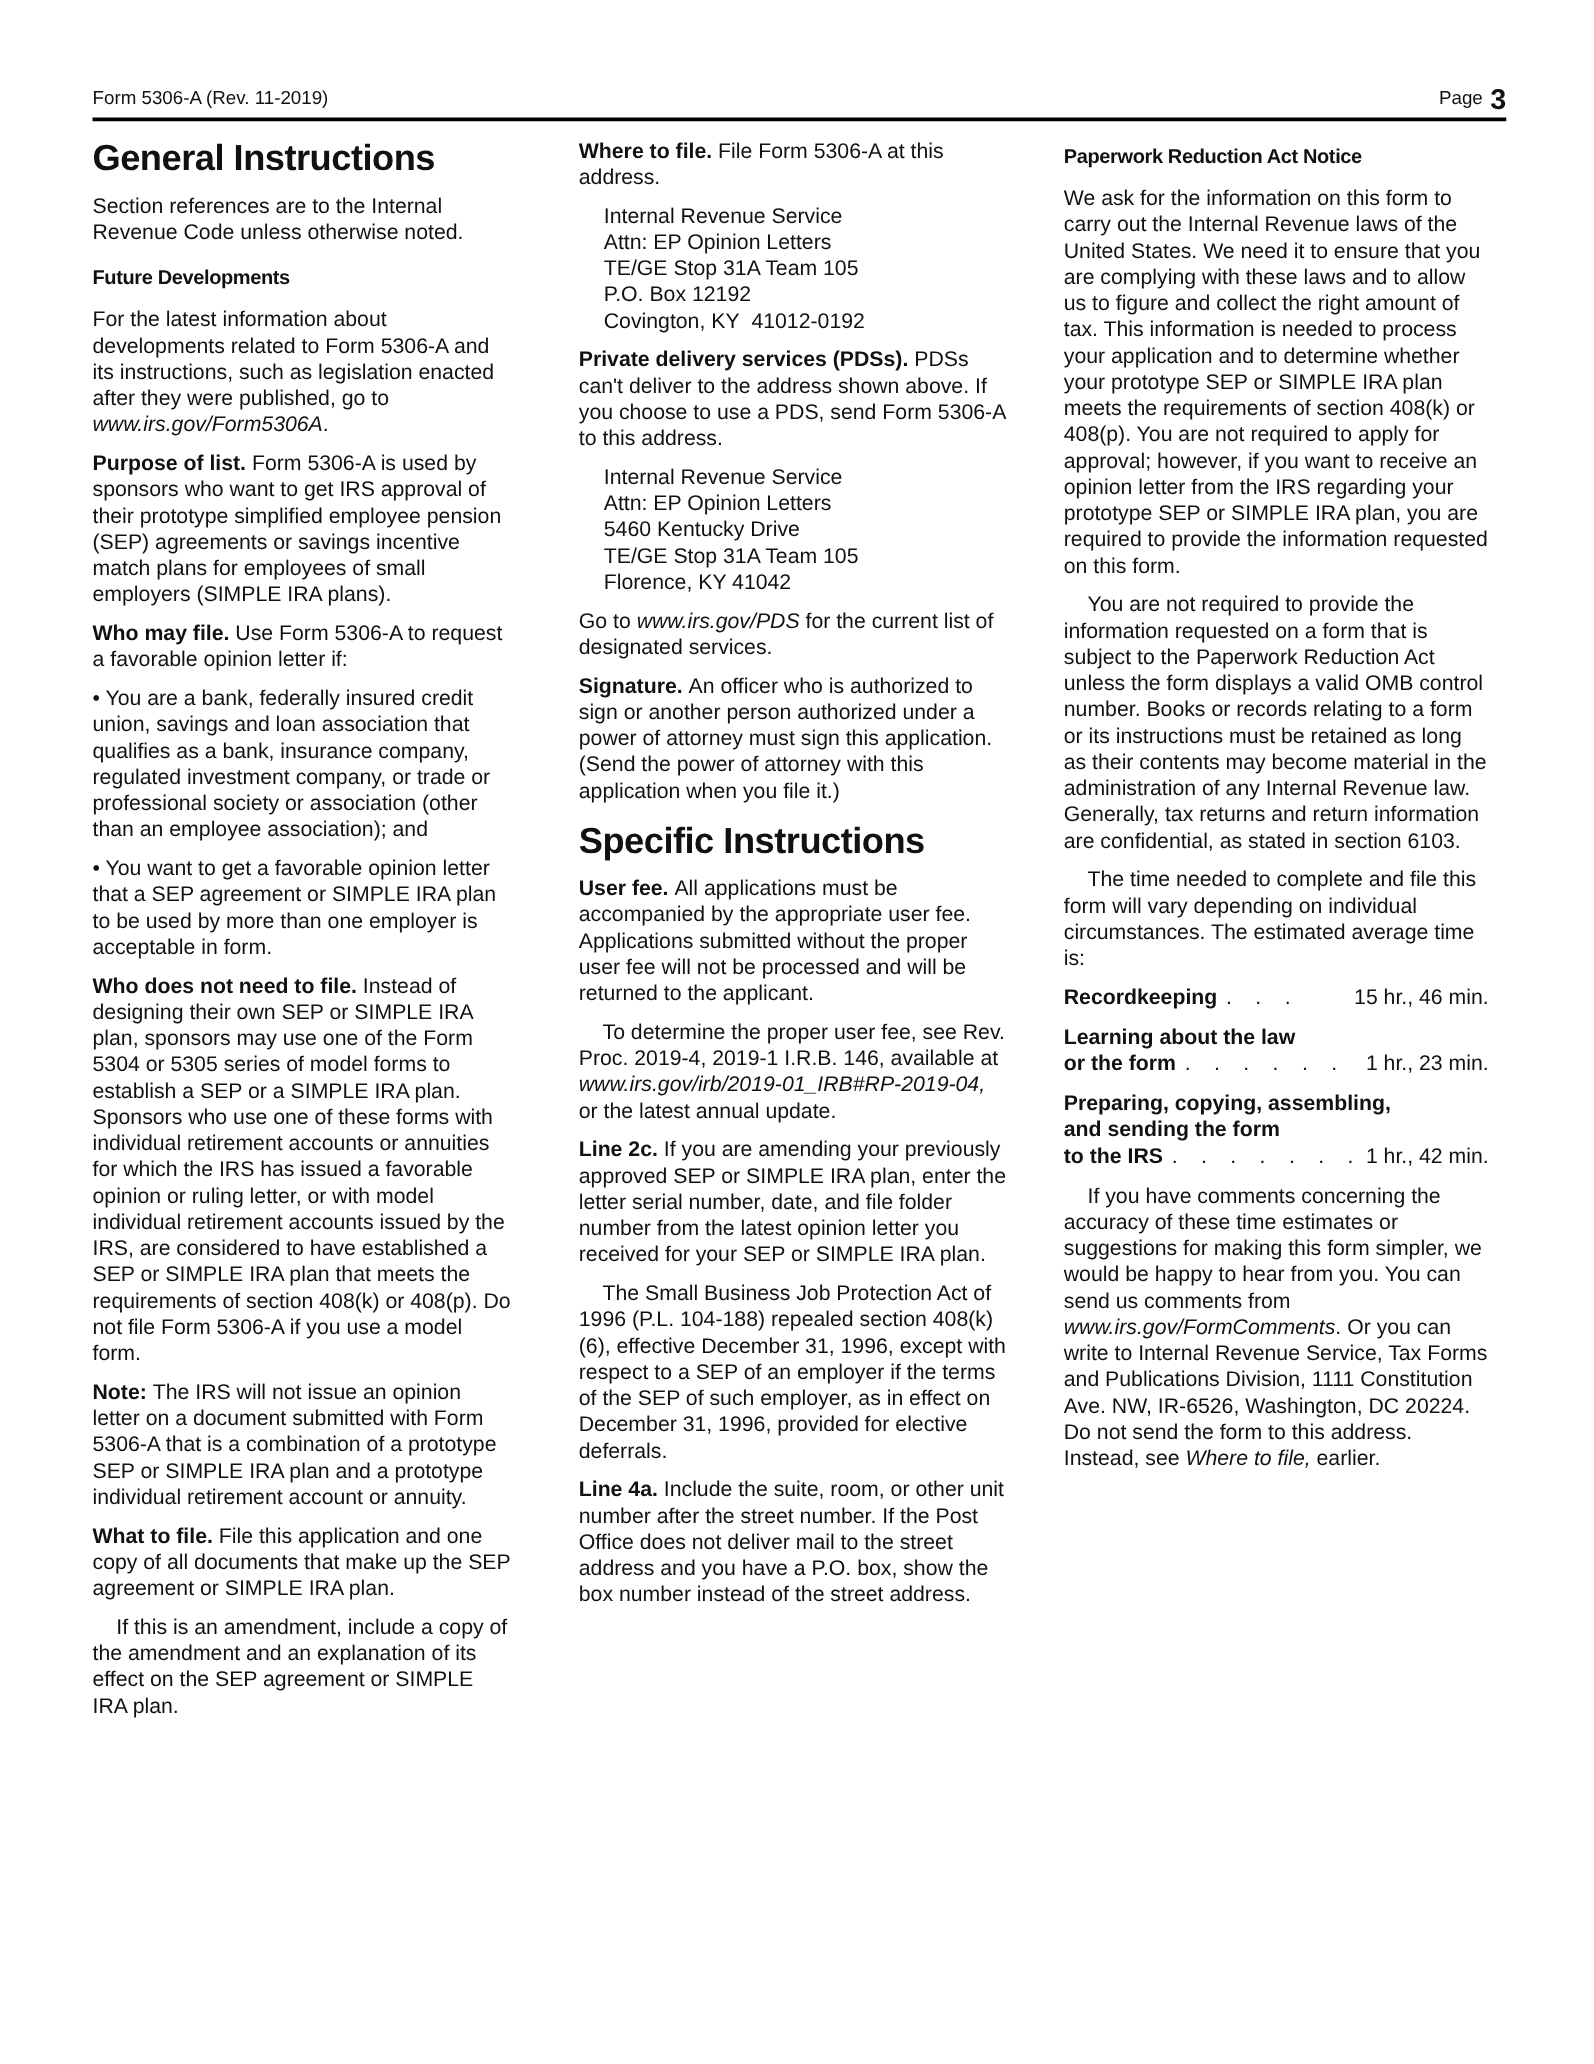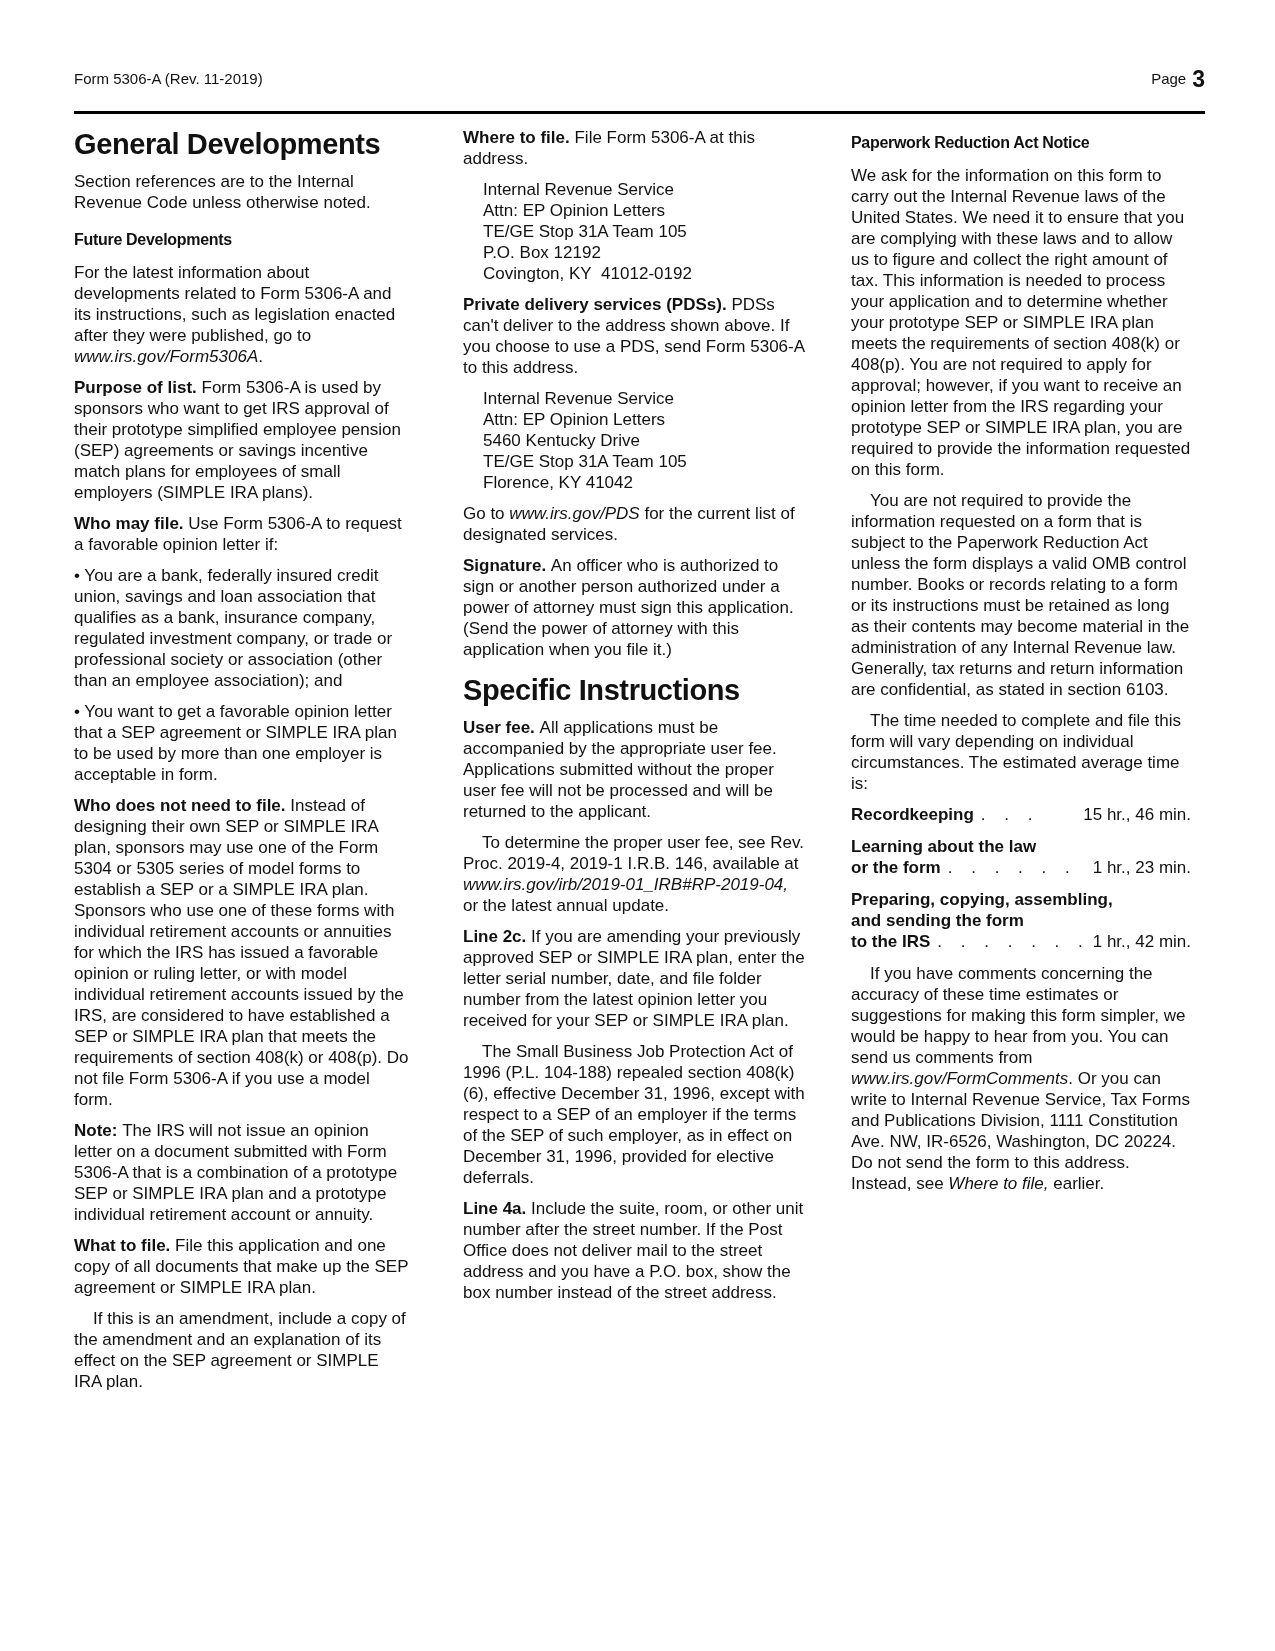--- a/index.html
+++ b/index.html
@@ -7,21 +7,21 @@
   body {
     width:1275px; height:1651px;
     background:#ffffff;
     color:#111;
     font-family:"Liberation Sans","DejaVu Sans",sans-serif;
     -webkit-font-smoothing:antialiased;
   }
   .page { padding:70px 70px 0 74px; }
   .hdr {
     display:flex; justify-content:space-between; align-items:flex-end;
-    font-size:15px; padding-bottom:24px;
+    font-size:15px; padding-bottom:7px;
   }
   .hdr-right { display:flex; align-items:flex-end; gap:6px;margin-left:37px; }
   .pagenum { font-size:23px; font-weight:bold; line-height:16px; }
   .rule { border-bottom:3px solid #000; }
   .cols { display:flex; margin-top:13px; }
   .col { font-size:17px; line-height:21px; }
   .col-0 { width:336px; margin-right:53px; }
   .col-1 { width:343px; margin-right:45px; }
   .col-2 { width:340px; }
   .col p { margin:0 0 10px; }
@@ -52,21 +52,21 @@
   <div class="hdr">
     <span>Form 5306-A (Rev. 11-2019)</span>
     <span class="hdr-right">
       <span>Page</span>
       <span class="pagenum">3</span>
     </span>
   </div>
   <div class="rule"></div>
   <div class="cols">
     <div class="col col-0">
-        <div class="h1">General Developments</div>
+        <div class="h1">General Instructions</div>
         <p><span>Section references are to the Internal Revenue Code unless otherwise noted.</span></p>
         <div class="h2">Future Developments</div>
         <p><span>For the latest information about developments related to Form 5306-A and its instructions, such as legislation enacted after they were published, go to </span><span class="i">www.irs.gov/Form5306A</span><span>.</span></p>
         <p><span class="b">Purpose of list. </span><span>Form 5306-A is used by sponsors who want to get IRS approval of their prototype simplified employee pension (SEP) agreements or savings incentive match plans for employees of small employers (SIMPLE IRA plans).</span></p>
         <p><span class="b">Who may file. </span><span>Use Form 5306-A to request a favorable opinion letter if:</span></p>
         <p><span>• You are a bank, federally insured credit union, savings and loan association that qualifies as a bank, insurance company, regulated investment company, or trade or professional society or association (other than an employee association); and</span></p>
         <p><span>• You want to get a favorable opinion letter that a SEP agreement or SIMPLE IRA plan to be used by more than one employer is acceptable in form.</span></p>
         <p><span class="b">Who does not need to file. </span><span>Instead of designing their own SEP or SIMPLE IRA plan, sponsors may use one of the Form 5304 or 5305 series of model forms to establish a SEP or a SIMPLE IRA plan. Sponsors who use one of these forms with individual retirement accounts or annuities for which the IRS has issued a favorable opinion or ruling letter, or with model individual retirement accounts issued by the IRS, are considered to have established a SEP or SIMPLE IRA plan that meets the requirements of section 408(k) or 408(p). Do not file Form 5306-A if you use a model form.</span></p>
         <p><span class="b">Note: </span><span>The IRS will not issue an opinion letter on a document submitted with Form 5306-A that is a combination of a prototype SEP or SIMPLE IRA plan and a prototype individual retirement account or annuity.</span></p>
         <p><span class="b">What to file. </span><span>File this application and one copy of all documents that make up the SEP agreement or SIMPLE IRA plan.</span></p>

